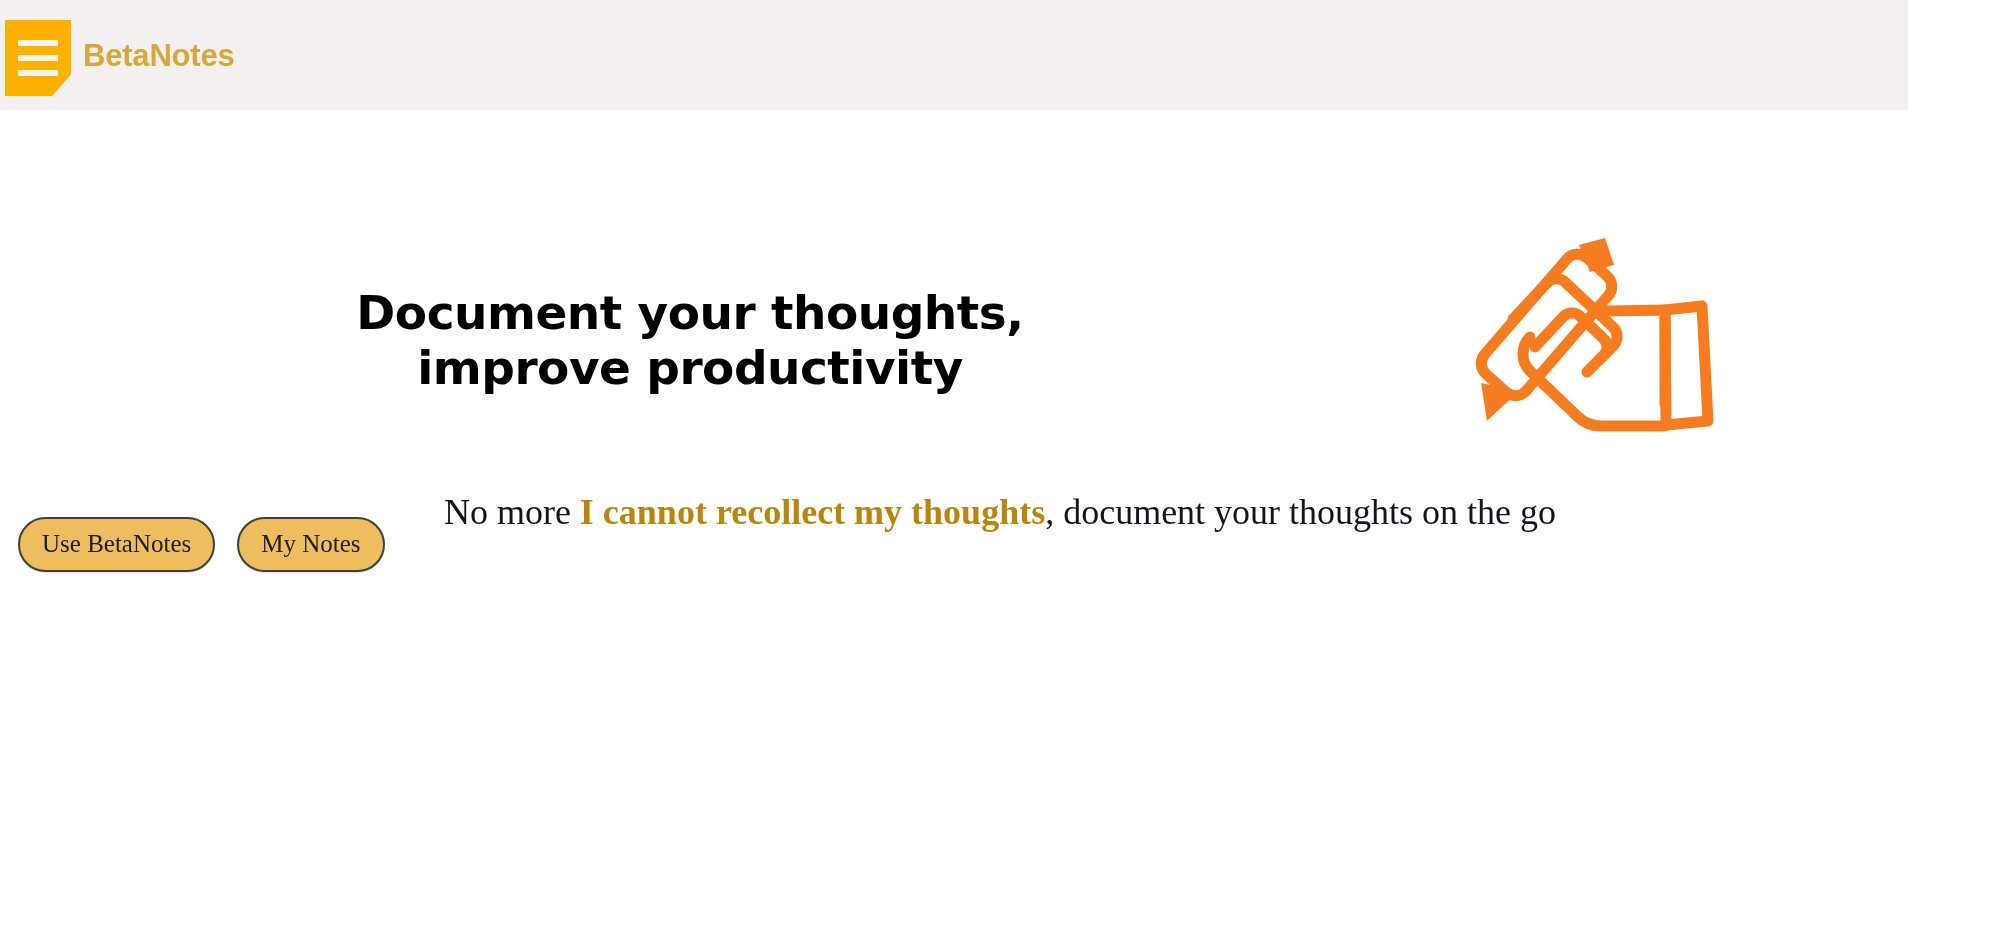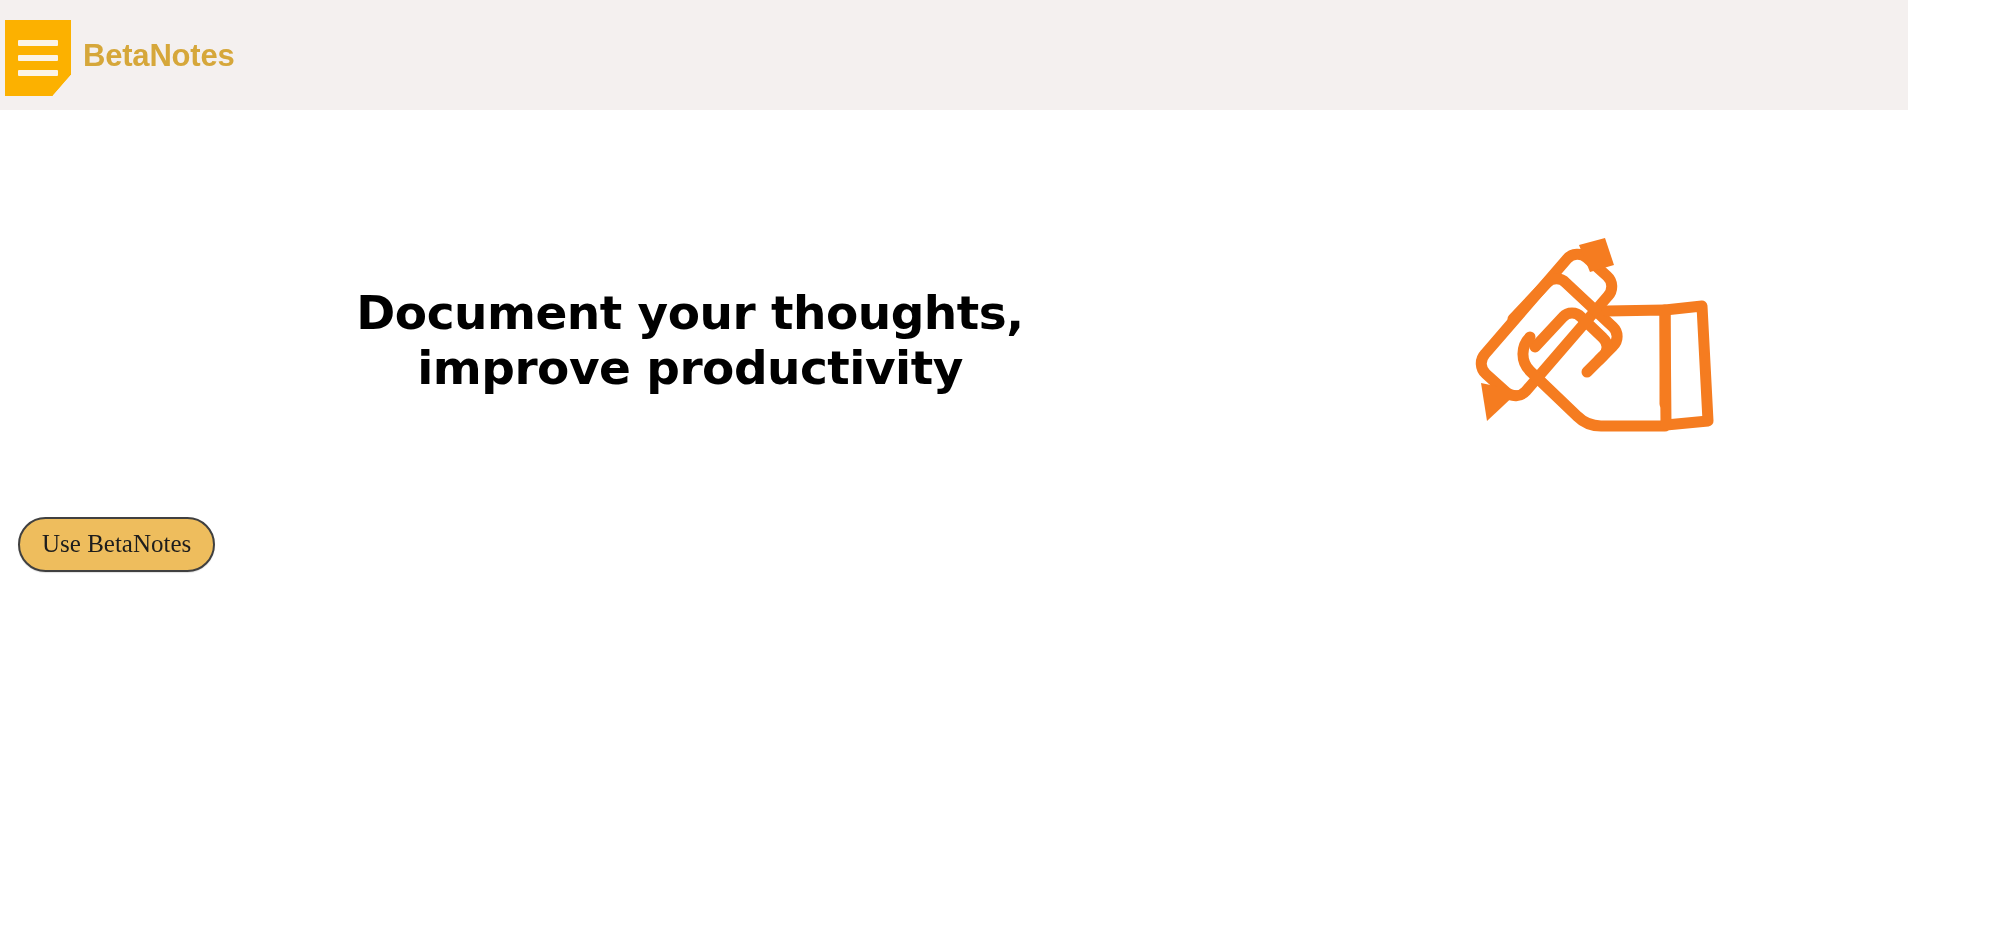--- a/index.html
+++ b/index.html
@@ -189,18 +189,20 @@
 
         <path d="M210 95 l37 -4 6 115 -42 4 z"></path>
       </g>
 
       <polygon points="26,168 64,176 32,206" fill="#f57c20"></polygon>
 
       <path d="M124 30 l26 -7 9 27 -24 7 z" fill="#f57c20"></path>
     </svg>
   </div>
 
+  <p class="hero-sub"><span>No more </span><span class="accent">I cannot recollect my thoughts</span><span>, document your thoughts on the go</span></p>
 
   <div class="cta-row">
     <button class="btn">Use BetaNotes</button>
+    <button class="btn">My Notes</button>
   </div>
 
 </main>
 
 </body></html>

